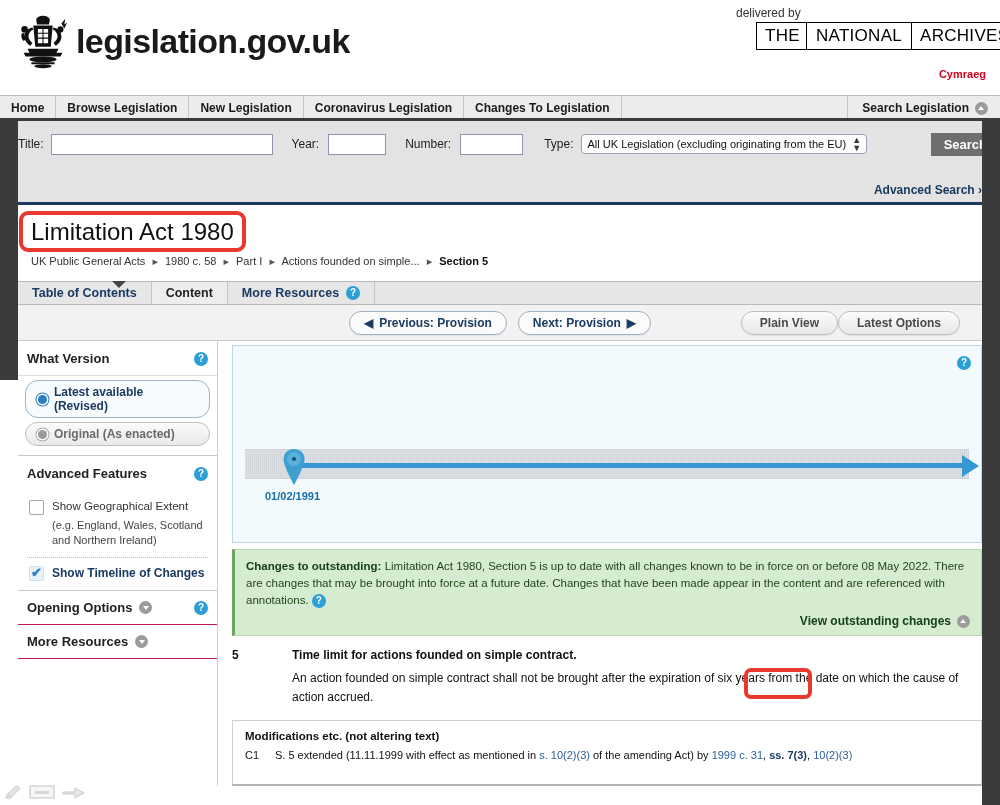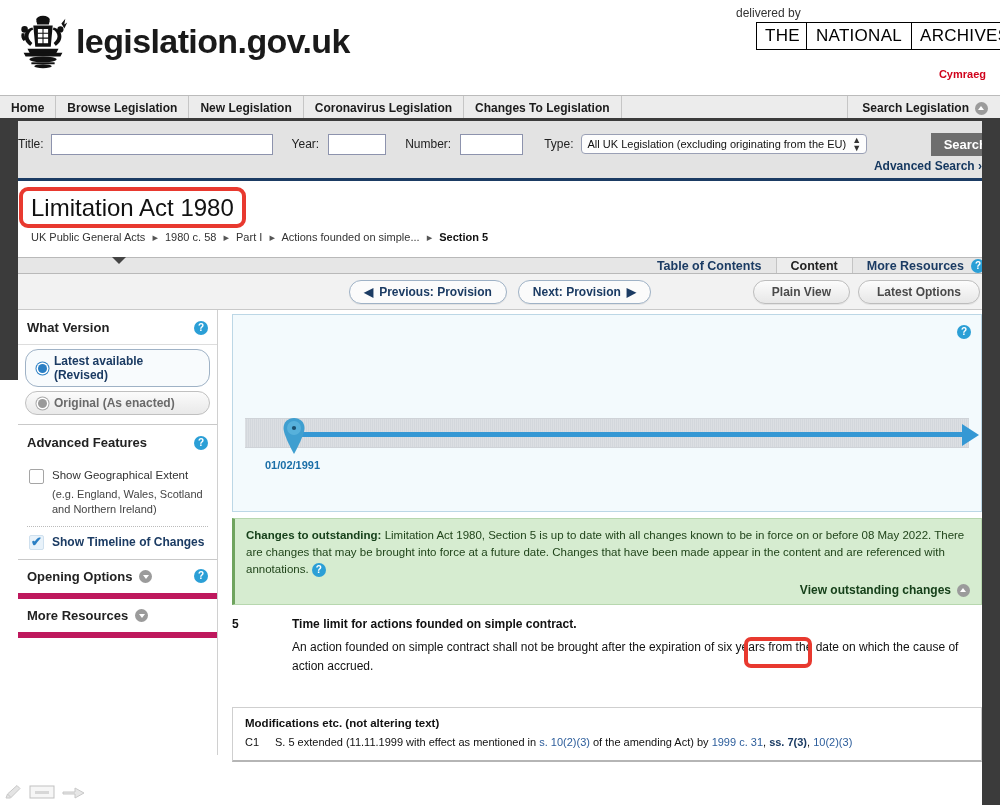--- a/index.html
+++ b/index.html
@@ -67,21 +67,21 @@
     background:#9b9b9b; position:relative;
   }
   .grey-chevron::after {
     content:""; position:absolute; left:3px; top:4px;
     border-left:3.5px solid transparent; border-right:3.5px solid transparent;
     border-bottom:4.5px solid #fff;
   }
 
   
   #searchstrip {
-    position:relative; background:#e3e3e3; height:57px;
+    position:relative; background:#e3e3e3; height:81px;
     border-bottom:none; padding-left:18px; 
   }
   .search-row { display:flex; align-items:center; height:40px; gap:7px; padding-top:6px; }
   .slabel { font-size:12px; color:#222; }
   .sinput {
     border:1px solid #8d93ad; background:#fff; height:21px;
     font-family:"Liberation Sans", sans-serif; font-size:12px; padding:0 4px;
   }
   .sinput.title { width:222px; }
   .sinput.year  { width:58px; margin-left:2px; }
@@ -112,23 +112,23 @@
     position:absolute; border:4px solid #e8392f; border-radius:9px;
     pointer-events:none;
   }
   #redbox-title { left:-12px; top:-7px; right:-12px; bottom:-6px; }
   .breadcrumb { margin-top:9px; margin-left:13px; font-size:11px; color:#333; }
   .bc-sep { color:#555; margin:0 4px; }
   .bc-cur { font-weight:bold; color:#111; }
 
   
   #tabsbar {
-    position:relative; height:17px; background:#e6e6e6;
+    position:relative; height:24px; background:#e6e6e6;
     border-top:1px solid #b9b9b9; border-bottom:1px solid #b9b9b9;
-    display:flex; align-items:stretch; padding-left:18px;justify-content:flex-end;
+    display:flex; align-items:stretch; padding-left:18px;
   }
   .tab {
     display:flex; align-items:center; gap:7px; padding:0 14px;
     font-size:12.5px; font-weight:bold; color:#1b3b63; cursor:pointer;
     border-right:1px solid #c4c4c4;
   }
   .tab.active { background:#ededed; color:#222; border-right:1px solid #c4c4c4; }
   .tab-caret {
     position:absolute; left:112px; top:-1px;
     border-left:7px solid transparent; border-right:7px solid transparent;
@@ -151,21 +151,21 @@
     font-size:12px; font-weight:bold; color:#1b3b63; padding:4px 14px;
     cursor:pointer; display:flex; align-items:center; gap:6px;
     box-shadow:0 1px 0 rgba(0,0,0,.06);
   }
   .pill-grey {
     border:1px solid #bdbdbd; border-radius:13px;
     background:linear-gradient(#fcfcfc,#e7e7e7);
     font-size:12px; font-weight:bold; color:#4a4a4a; padding:4px 18px;
     cursor:pointer; box-shadow:0 1px 0 rgba(0,0,0,.06);
   }
-  .tb-right { position:absolute; right:20px; display:flex; gap:8px; }
+  .tb-right { position:absolute; right:40px; display:flex; gap:0; }
 
   
   #content-area { position:relative; display:flex; height:445px; background:#fff; }
   #sidebar {
     width:200px; margin-left:18px; background:#fff;
     border-right:1px solid #d0d0d0; flex:0 0 200px;
   }
   .side-head {
     display:flex; align-items:center; justify-content:space-between;
     padding:10px 9px 9px 9px; font-size:13px; font-weight:bold; color:#222;
@@ -198,23 +198,23 @@
   .tick {
     width:15px; height:15px; flex:0 0 15px; position:relative;
     background:#e8f2fa; border:1px solid #cfe0ee; border-radius:2px;
   }
   .tick::after {
     content:"✔"; position:absolute; left:1px; top:-2px;
     font-size:13px; color:#2b7fc4; font-weight:bold;
   }
   .chk-label.blue { color:#1b3b63; font-weight:bold; font-size:12px; }
   .side-row {
-    display:flex; align-items:flex-start; justify-content:space-between;
+    display:flex; align-items:flex-end; justify-content:space-between;
     padding:9px 9px 9px 9px; font-size:13px; font-weight:bold; color:#222;
-    border-bottom:6px solid #be185d; cursor:pointer;
+    border-bottom:1px solid #be185d; cursor:pointer;
   }
   .side-row .left { display:flex; align-items:center; gap:7px; }
 
   
   #main { flex:1; padding:0 18px 0 14px; position:relative; }
 
   
   #timeline-panel {
     border:1px solid #bcd7e6; background:#f3fafd; height:198px;
     position:relative; margin-top:4px;
@@ -264,22 +264,22 @@
   .sec-para {
     margin-left:60px; margin-top:7px; font-size:12px; color:#111;
     line-height:19px;
   }
   #redbox-sixyears {
     left:512px; top:20px; width:68px; height:31px; border-radius:7px;
   }
 
   
   #mods {
-    margin-top:31px; border:1px solid #cfcfcf; border-bottom:2px solid #b5b5b5;
-    background:#fff; padding:9px 12px 12px 12px;
+    margin-top:13px; border:1px solid #cfcfcf; border-bottom:2px solid #b5b5b5;
+    background:#fff; padding:9px 12px 23px 12px;
   }
   .mods-title { font-size:11.5px; font-weight:bold; color:#111; }
   .mods-row { display:flex; gap:0; margin-top:7px; font-size:11px; color:#111; }
   .mods-key { width:30px; flex:0 0 30px; }
   .lnk { color:#2c5d9b; }
   .lnk-b { color:#1b3b63; font-weight:bold; }
 
   
   #anno-tools { position:absolute; left:4px; top:784px; display:flex; align-items:center; gap:7px; z-index:60; }
   .anno-ico { opacity:.55; }

